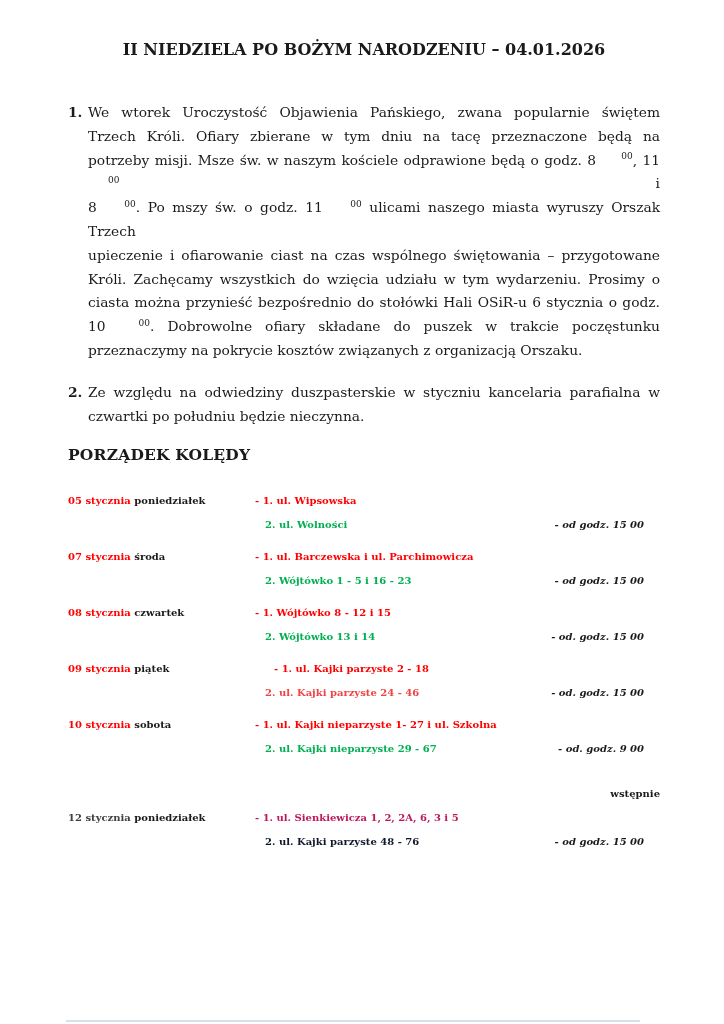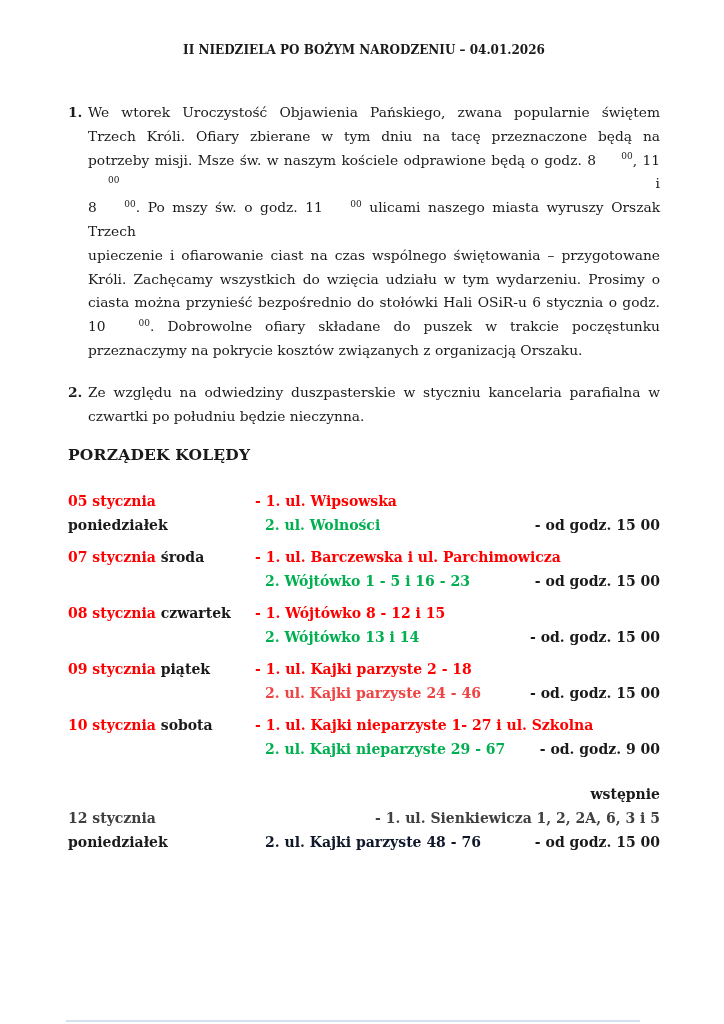--- a/index.html
+++ b/index.html
@@ -7,21 +7,21 @@
     position:relative;
     width:724px;height:1024px;
     background:#ffffff;
     box-sizing:border-box;
     padding:40px 64px 0 68px;
     overflow:hidden;
     font-family:"DejaVu Serif", serif;
     color:#1a1a1a;
   }
   .doc-title{
-    font-size:12px;line-height:20px;font-weight:bold;
+    font-size:16px;line-height:20px;font-weight:bold;
     text-align:center;
     margin:0 0 41px 0;
   }
   .para{
     position:relative;
     padding-left:20px;
     font-size:13.8px;
     line-height:23.8px;
   }
   .para + .para{margin-top:18px;}
@@ -30,26 +30,26 @@
     font-weight:bold;
   }
   .line{text-align:justify;text-align-last:justify;}
   .line.last{text-align-last:left;}
   sup.ss{font-size:9px;line-height:0;vertical-align:super;padding-left:20px;}
   .section-heading{
     margin:16px 0 0 0;
     font-size:15.5px;line-height:21px;font-weight:bold;
     letter-spacing:0.2px;
   }
-  .schedule{margin-top:24px;font-weight:bold;font-size:14px;line-height:24px;}
+  .schedule{margin-top:24px;font-weight:bold;font-size:10px;line-height:24px;}
   .sch-row{position:relative;display:flex;margin-bottom:8px;}
   .sch-left{flex:none;width:187px;}
   .sch-mid{flex:1;}
   .sch-line2{padding-left:10px;}
-  .sch-time{position:absolute;right:0;top:24px;white-space:nowrap;}
+  .sch-time{position:absolute;right:16px;top:24px;white-space:nowrap;font-style:italic;}
   .sch-pre-note{margin-top:21px;line-height:24px;text-align:right;}
   .bottom-divider{
     position:absolute;
     left:66px;top:1020px;
     width:574px;height:2px;
     background:#d4e2f0;
   }
 </style>
 </head>
 <body>
@@ -125,21 +125,21 @@
     <div class="sch-time">- od. godz. 15 00</div>
   </div>
 
   <div class="sch-row">
     <div class="sch-left">
       <span class="sch-date" style="color: rgb(255, 0, 0);">09 stycznia</span>
       <span> </span>
       <span class="sch-day">piątek</span>
     </div>
     <div class="sch-mid">
-      <div class="sch-line1" style="color: rgb(255, 0, 0);">- 1. ul. Kajki parzyste 2 - 18</div>
+      <div class="sch-line1" style="color: rgb(255, 0, 0); margin-left: 19px;">- 1. ul. Kajki parzyste 2 - 18</div>
       <div class="sch-line2" style="color: #ef4444;">2. ul. Kajki parzyste 24 - 46</div>
     </div>
     <div class="sch-time">- od. godz. 15 00</div>
   </div>
 
   <div class="sch-row">
     <div class="sch-left">
       <span class="sch-date" style="color: rgb(255, 0, 0);">10 stycznia</span>
       <span> </span>
       <span class="sch-day">sobota</span>
@@ -151,21 +151,21 @@
     <div class="sch-time">- od. godz. 9 00</div>
   </div>
 <div class="sch-pre-note">wstępnie</div>
   <div class="sch-row">
     <div class="sch-left">
       <span class="sch-date" style="color: #404040; text-align: center;">12 stycznia</span>
       <span> </span>
       <span class="sch-day">poniedziałek</span>
     </div>
     <div class="sch-mid">
-      <div class="sch-line1" style="color: #404040; text-align: right;">- 1. ul. Sienkiewicza 1, 2, 2A, 6, 3 i 5</div>
+      <div class="sch-line1" style="color: #be185d;">- 1. ul. Sienkiewicza 1, 2, 2A, 6, 3 i 5</div>
       <div class="sch-line2" style="color: #0f172a;">2. ul. Kajki parzyste 48 - 76</div>
     </div>
     <div class="sch-time">- od godz. 15 00</div>
   </div>
 </div>
 
   <div class="bottom-divider"></div>
 </div>
 
 </body></html>

